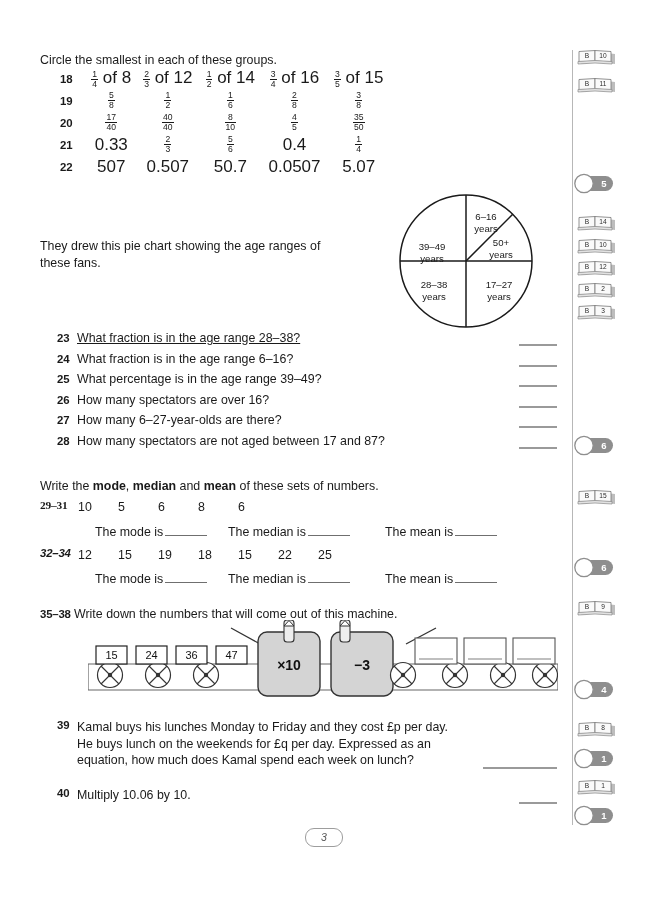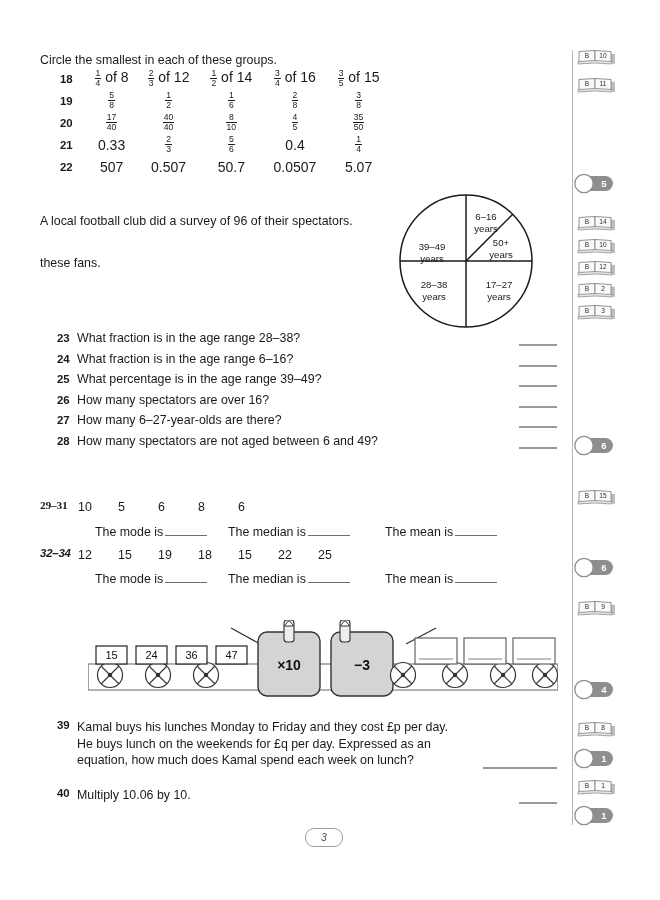--- a/index.html
+++ b/index.html
@@ -57,21 +57,21 @@
     display: inline-block;
     vertical-align: middle;
     text-align: center;
     font-size: 8.6px;
     line-height: 1.06;
     position: relative;
     top: -0.5px;
   }
   .frac .num { display: block; padding: 0 1px; }
   .frac .den { display: block; border-top: 1px solid #1a1a1a; padding: 0 1px; }
-  .ofnum { font-size: 14px; }
+  .ofnum { font-size: 17px; }
 
   
   #pie-wrap {
     position: absolute;
     left: 398px;
     top: 193px;
     width: 136px;
     height: 136px;
   }
   #pie-wrap svg { display: block; }
@@ -213,21 +213,21 @@
           <td class="rownum">22</td>
           <td><span class="ofnum">507</span></td>
           <td><span class="ofnum">0.507</span></td>
           <td><span class="ofnum">50.7</span></td>
           <td><span class="ofnum">0.0507</span></td>
           <td><span class="ofnum">5.07</span></td>
         </tr>
       </tbody>
   </table>
 
-  <div class="lead txt" style="left:40px; top:213px;">A local football club did a survey of 96 of their spectators.</div>
+  <div class="lead txt" style="left:40px; top:238px;">They drew this pie chart showing the age ranges of</div>
   <div class="lead txt" style="left:40px; top:255px;">these fans.</div>
 
   <div id="pie-wrap">
     <svg width="136" height="136" viewBox="0 0 136 136" aria-hidden="true">
       <circle cx="68" cy="68" r="66" fill="#ffffff" stroke="#1a1a1a" stroke-width="1.5"></circle>
 
       <line x1="68" y1="2" x2="68" y2="134" stroke="#1a1a1a" stroke-width="1.5"></line>
 
       <line x1="2" y1="68" x2="134" y2="68" stroke="#1a1a1a" stroke-width="1.5"></line>
 
@@ -244,34 +244,35 @@
 
       <text class="pie-label" x="101" y="95">17–27</text>
       <text class="pie-label" x="101" y="107">years</text>
 
       <text class="pie-label" x="36" y="95">28–38</text>
       <text class="pie-label" x="36" y="107">years</text>
     </svg>
   </div>
 
   <div id="pie-questions">
-      <div class="qrow txt" style="left: 57px; top: 330px;"><span class="qnum">23</span><span>What fraction is in the age range 28–38?</span></div>
+      <div class="qrow txt" style="left: 57px; top: 330px; text-decoration: underline;"><span class="qnum">23</span><span>What fraction is in the age range 28–38?</span></div>
       <div class="ansline" style="left: 519px; top: 344px; width: 38px;"></div>
       <div class="qrow txt" style="left: 57px; top: 350.6px;"><span class="qnum">24</span><span>What fraction is in the age range 6–16?</span></div>
       <div class="ansline" style="left: 519px; top: 364.6px; width: 38px;"></div>
       <div class="qrow txt" style="left: 57px; top: 371.2px;"><span class="qnum">25</span><span>What percentage is in the age range 39–49?</span></div>
       <div class="ansline" style="left: 519px; top: 385.2px; width: 38px;"></div>
       <div class="qrow txt" style="left: 57px; top: 391.8px;"><span class="qnum">26</span><span>How many spectators are over 16?</span></div>
       <div class="ansline" style="left: 519px; top: 405.8px; width: 38px;"></div>
       <div class="qrow txt" style="left: 57px; top: 412.4px;"><span class="qnum">27</span><span>How many 6–27-year-olds are there?</span></div>
       <div class="ansline" style="left: 519px; top: 426.4px; width: 38px;"></div>
-      <div class="qrow txt" style="left: 57px; top: 433px;"><span class="qnum">28</span><span>How many spectators are not aged between 6 and 49?</span></div>
+      <div class="qrow txt" style="left: 57px; top: 433px;"><span class="qnum">28</span><span>How many spectators are not aged between 17 and 87?</span></div>
       <div class="ansline" style="left: 519px; top: 447px; width: 38px;"></div>
     </div>
 
+  <div class="lead txt" id="averages-instruction" style="left:40px; top:478px;"><span>Write the </span><span class="bold">mode</span><span>, </span><span class="bold">median</span><span> and </span><span class="bold">mean</span><span> of these sets of numbers.</span></div>
   <div id="averages-block">
       <div class="qrow qnum" style="left: 40px; top: 499px; font-family: Liberation Serif, serif;">29–31</div>
       <div class="qrow txt" style="left: 78px; top: 499px;">10</div>
       <div class="qrow txt" style="left: 118px; top: 499px;">5</div>
       <div class="qrow txt" style="left: 158px; top: 499px;">6</div>
       <div class="qrow txt" style="left: 198px; top: 499px;">8</div>
       <div class="qrow txt" style="left: 238px; top: 499px;">6</div>
       <div class="qrow txt" style="left: 95px; top: 524px;"><span>The mode is</span><span class="ansline-inline" style="width: 42px;"></span></div>
       <div class="qrow txt" style="left: 228px; top: 524px;"><span>The median is</span><span class="ansline-inline" style="width: 42px;"></span></div>
       <div class="qrow txt" style="left: 385px; top: 524px;"><span>The mean is</span><span class="ansline-inline" style="width: 42px;"></span></div>
@@ -281,20 +282,23 @@
       <div class="qrow txt" style="left: 158px; top: 547px;">19</div>
       <div class="qrow txt" style="left: 198px; top: 547px;">18</div>
       <div class="qrow txt" style="left: 238px; top: 547px;">15</div>
       <div class="qrow txt" style="left: 278px; top: 547px;">22</div>
       <div class="qrow txt" style="left: 318px; top: 547px;">25</div>
       <div class="qrow txt" style="left: 95px; top: 571px;"><span>The mode is</span><span class="ansline-inline" style="width: 42px;"></span></div>
       <div class="qrow txt" style="left: 228px; top: 571px;"><span>The median is</span><span class="ansline-inline" style="width: 42px;"></span></div>
       <div class="qrow txt" style="left: 385px; top: 571px;"><span>The mean is</span><span class="ansline-inline" style="width: 42px;"></span></div>
     </div>
 
+  <div class="qrow txt" style="left:40px; top:606px;">
+    <span class="qnum" style="width:34px;">35–38</span><span>Write down the numbers that will come out of this machine.</span>
+  </div>
 
   <div id="machine">
     <svg width="470" height="80" viewBox="0 0 470 80" aria-hidden="true">
       <defs>
         <g id="wheel">
           <circle cx="0" cy="0" r="12.5" fill="#ffffff" stroke="#333" stroke-width="1.2"></circle>
           <line x1="-9" y1="-9" x2="9" y2="9" stroke="#333" stroke-width="1.1"></line>
           <line x1="9" y1="-9" x2="-9" y2="9" stroke="#333" stroke-width="1.1"></line>
           <circle cx="0" cy="0" r="2.2" fill="#333"></circle>
         </g>

